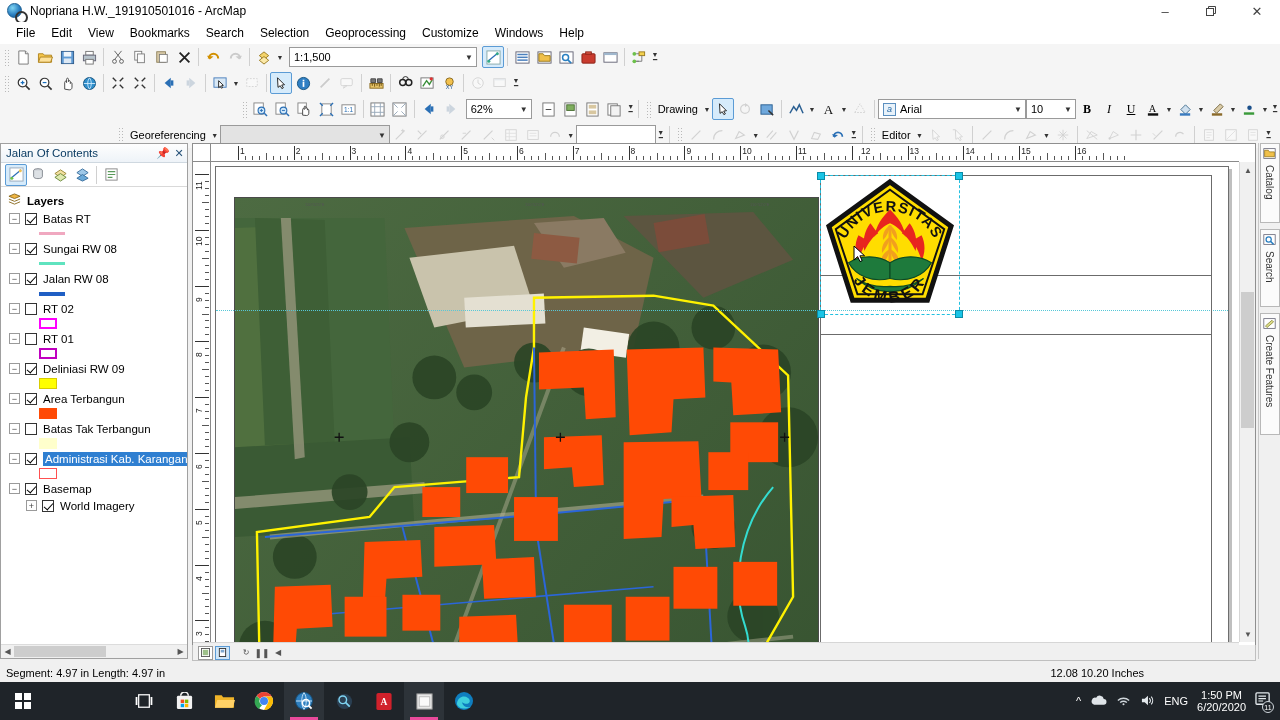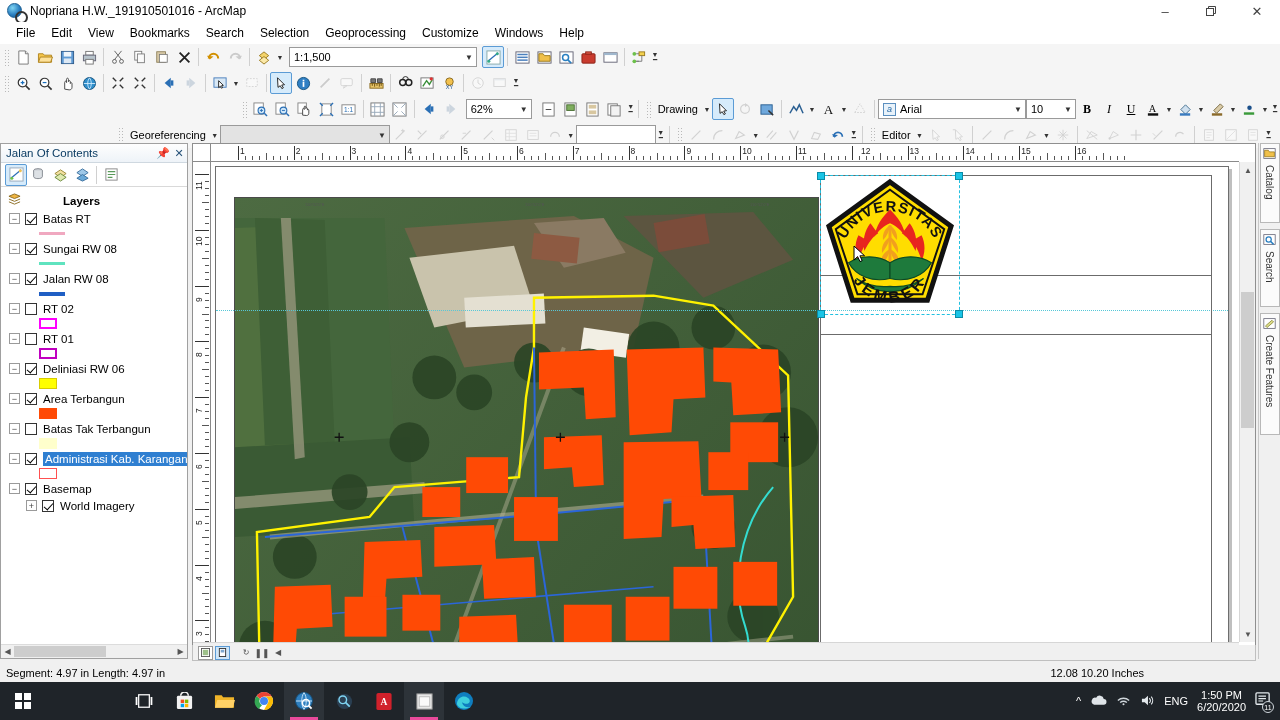--- a/index.html
+++ b/index.html
@@ -63,21 +63,21 @@
   .toc { position:absolute; left:0; top:143px; width:188px; height:516px;
      background:#fff; border:1px solid #a0a0a0; }
   .toc-head { height:19px; background:linear-gradient(#fefefe,#eef3f8);
      border-bottom:1px solid #cfd8e0; display:flex; align-items:center; padding-left:5px;
      font-size:11.5px; color:#0b3c63; }
   .toc-head .spacer{flex:1;}
   .toc-pin, .toc-x { width:16px; text-align:center; color:#27537a; font-size:11px; }
   .toc-tools { height:24px; border-bottom:1px solid #d9d9d9; display:flex; align-items:center;
      padding-left:4px; background:#fff;}
   .toc-body { position:absolute; left:0; top:44px; right:0; bottom:14px; overflow:hidden; background:#fff; padding-top:3px;}
-  .layers-root { display:flex; align-items:center; padding:2px 0 2px 6px; font-weight:bold; font-size:11.5px;gap:36px; }
+  .layers-root { display:flex; align-items:center; padding:2px 0 2px 6px; font-weight:bold; font-size:11.5px; }
   .lyr { display:flex; align-items:center; padding:1px 0 1px 8px; height:17px; }
   .exp { width:11px; height:11px; border:1px solid #9a9a9a; background:#fff; margin-right:5px;
      display:flex; align-items:center; justify-content:center; font-size:9px; line-height:8px; color:#444; flex:0 0 auto;}
   .chk { width:12px; height:12px; border:1px solid #333; background:#fff; margin-right:6px; position:relative; flex:0 0 auto;}
   .chk.on:after { content:""; position:absolute; left:3px; top:0px; width:4px; height:8px;
      border:solid #000; border-width:0 1.6px 1.6px 0; transform:rotate(42deg); }
   .lyr-name { font-size:11.5px; white-space:nowrap; }
   .lyr-name.selected { background:#2f7fd1; color:#fff; padding:1px 2px; }
   .swatch-row { padding-left:38px; height:13px; display:flex; align-items:center; }
   .sw-line { width:26px; height:3px; }
@@ -942,21 +942,21 @@
         <span class="chk"></span>
         <span class="lyr-name">RT 01</span>
       </div>
       <div class="swatch-row">
           <span class="sw-box" style="background:#fff;border-color:#c000c0;border-width:2px;"></span>
         </div>
 
       <div class="lyr">
         <span class="exp">−</span>
         <span class="chk on"></span>
-        <span class="lyr-name">Deliniasi RW 06</span>
+        <span class="lyr-name">Deliniasi RW 09</span>
       </div>
       <div class="swatch-row">
           <span class="sw-box" style="background:#ffff00;border-color:#d8cc00;"></span>
         </div>
 
       <div class="lyr">
         <span class="exp">−</span>
         <span class="chk on"></span>
         <span class="lyr-name">Area Terbangun</span>
       </div>

